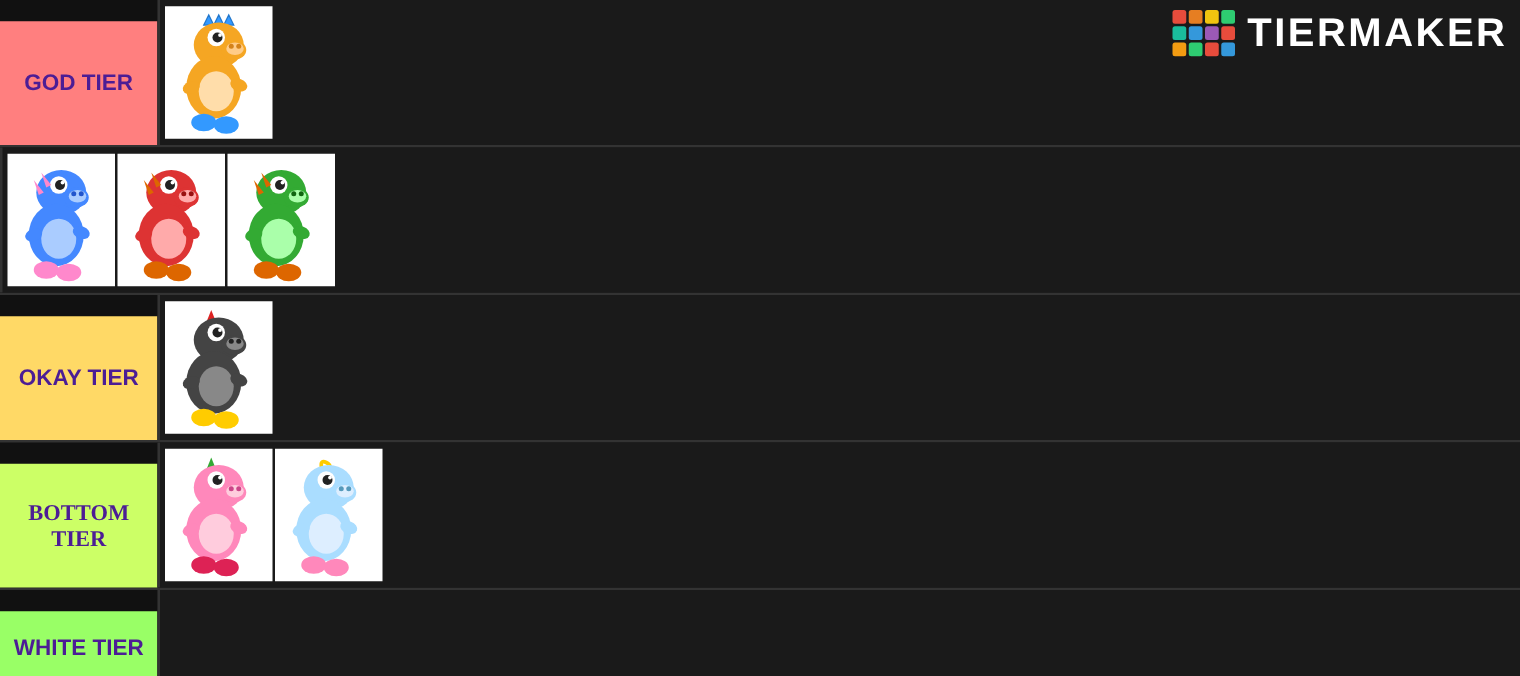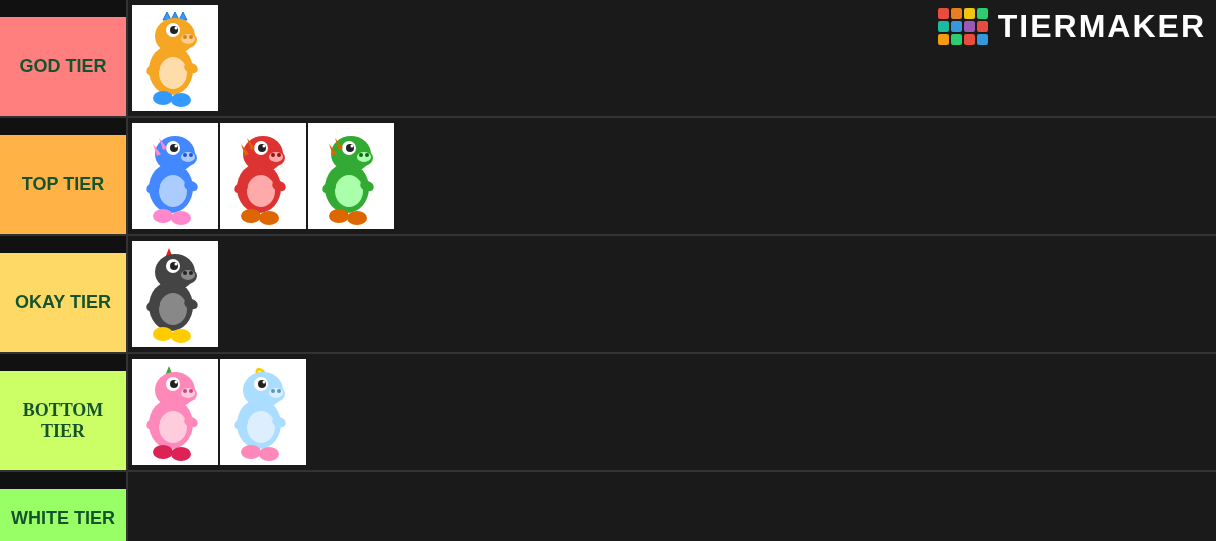--- a/index.html
+++ b/index.html
@@ -23,21 +23,21 @@
 
     .tier-label {
       width: 126px;
       min-width: 126px;
       display: flex;
       align-items: center;
       justify-content: center;
       text-align: center;
       font-size: 18px;
       font-weight: bold;
-      color: #14532d;
+      color: #4c1d95;
       padding: 8px;
       word-break: break-word;
       flex-shrink: 0;
       margin-top: 17px;
     }
 
     .tier-content {
       flex: 1;
       display: flex;
       flex-direction: row;
@@ -153,21 +153,20 @@
             <ellipse cx="46" cy="92" rx="10" ry="7" fill="#3399ff"></ellipse>
 
             <ellipse cx="18" cy="62" rx="7" ry="5" fill="#f5a623" transform="rotate(-20,18,62)"></ellipse>
             <ellipse cx="56" cy="60" rx="7" ry="5" fill="#f5a623" transform="rotate(20,56,60)"></ellipse>
           </svg>
         </div>
       </div>
     </div>
 
     <div class="tier-row" style="min-height:118px;">
-      <div class="tier-label row-top">TOP TIER</div>
       <div class="tier-content">
 
         <div class="char-box">
           <svg viewBox="0 0 80 100" width="80" height="100">
             <ellipse cx="40" cy="28" rx="20" ry="18" fill="#4488ff"></ellipse>
             <ellipse cx="52" cy="32" rx="10" ry="8" fill="#4488ff"></ellipse>
             <ellipse cx="53" cy="31" rx="7" ry="5" fill="#aaccff"></ellipse>
             <circle cx="50" cy="29" r="2" fill="#2255cc"></circle>
             <circle cx="56" cy="29" r="2" fill="#2255cc"></circle>
             <circle cx="38" cy="22" r="7" fill="white"></circle>

